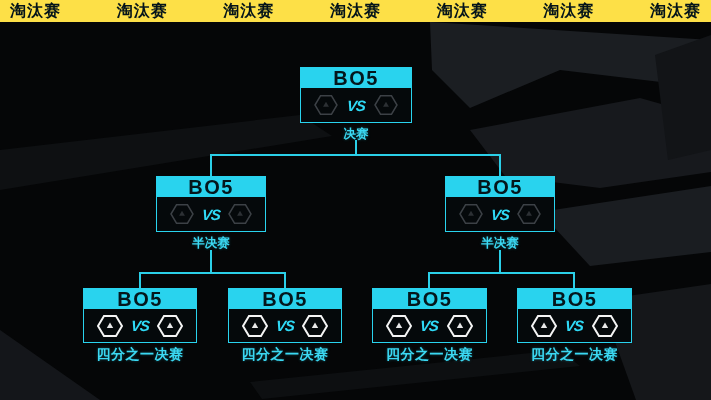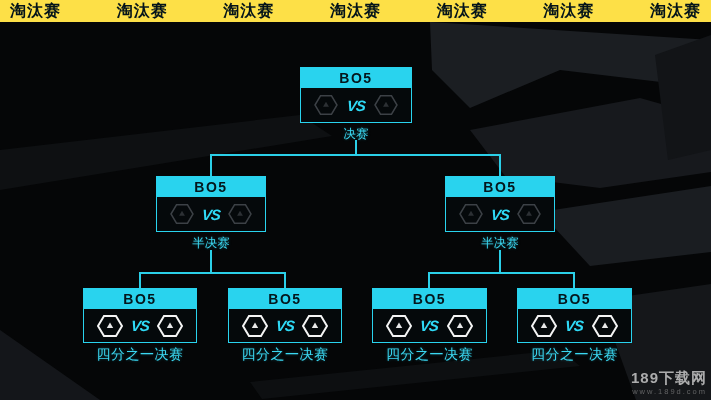--- a/index.html
+++ b/index.html
@@ -22,33 +22,33 @@
   
   .bg{position:absolute;left:0;top:0;width:711px;height:400px;z-index:1;}
   
   .bracket{position:absolute;left:0;top:0;width:711px;height:400px;z-index:2;}
   .match{
     position:absolute;border:1px solid #29D3EE;background:#05090b;
     box-sizing:border-box;height:56px;
   }
   .match-header{
     height:20px;background:#29D3EE;display:flex;align-items:center;justify-content:center;
-    font-size:14px;font-weight:800;color:#04161c;letter-spacing:1.5px;
+    font-size:20px;font-weight:800;color:#04161c;letter-spacing:1.5px;
   }
   .match-body{
     height:34px;display:flex;align-items:center;justify-content:space-between;
     padding:0 13px;
   }
   .hex{display:inline-flex;align-items:center;}
   .vs{
     font-size:15px;font-weight:bold;font-style:italic;color:#2FD9F5;
     transform:skewX(-5deg);letter-spacing:-1px;
   }
   .round-label{
-    position:absolute;text-align:center;color:#3BD8F2;font-weight:normal;
+    position:absolute;text-align:center;color:#3BD8F2;font-weight:bold;
     font-size:12.5px;text-shadow:0 0 3px rgba(41,211,238,.35);white-space:nowrap;
   }
   .round-label.small{font-size:14px;letter-spacing:.5px;}
   .conn{position:absolute;background:#2BCFE8;}
   
   .watermark{
     position:absolute;right:4px;bottom:4px;text-align:right;z-index:4;line-height:1.1;
   }
   .wm-title{font-size:15px;font-weight:bold;color:rgba(210,210,210,.8);letter-spacing:1px;}
   .wm-url{font-size:7.5px;color:rgba(150,150,150,.6);letter-spacing:2px;margin-top:1px;}
@@ -232,18 +232,14 @@
               <polygon points="1,12 7,2 19,2 25,12 19,22 7,22" fill="none" stroke="#f4f4f4" stroke-width="2"></polygon>
               <polygon points="13,8.5 9.8,14 16.2,14" fill="#e8e8e8"></polygon>
             </svg>
         </span>
       </div>
     </div>
     <div class="round-label small" style="left:517px;top:346px;width:115px">四分之一决赛</div>
 
   </div>
 
-  <div class="watermark">
-    <div class="wm-title">189下载网</div>
-    <div class="wm-url">www.189d.com</div>
-  </div>
 
 </div>
 
 </body></html>

